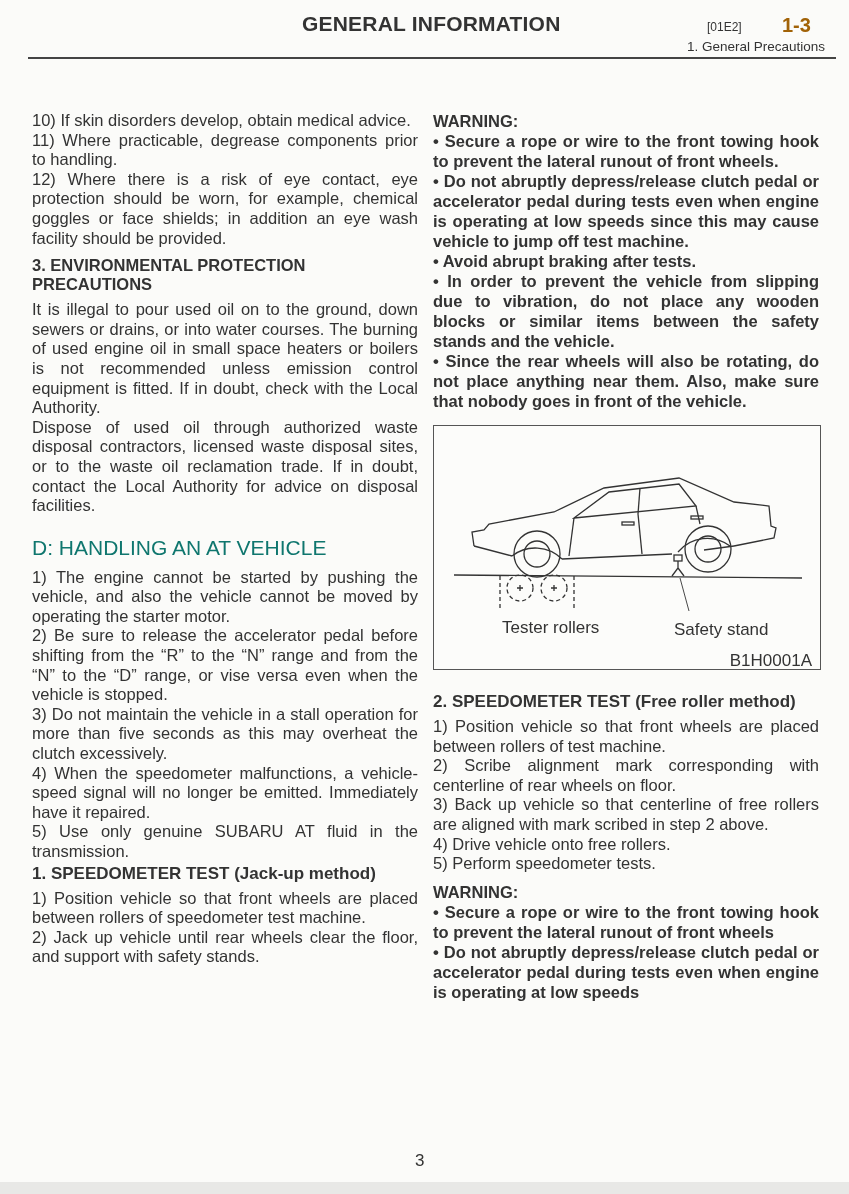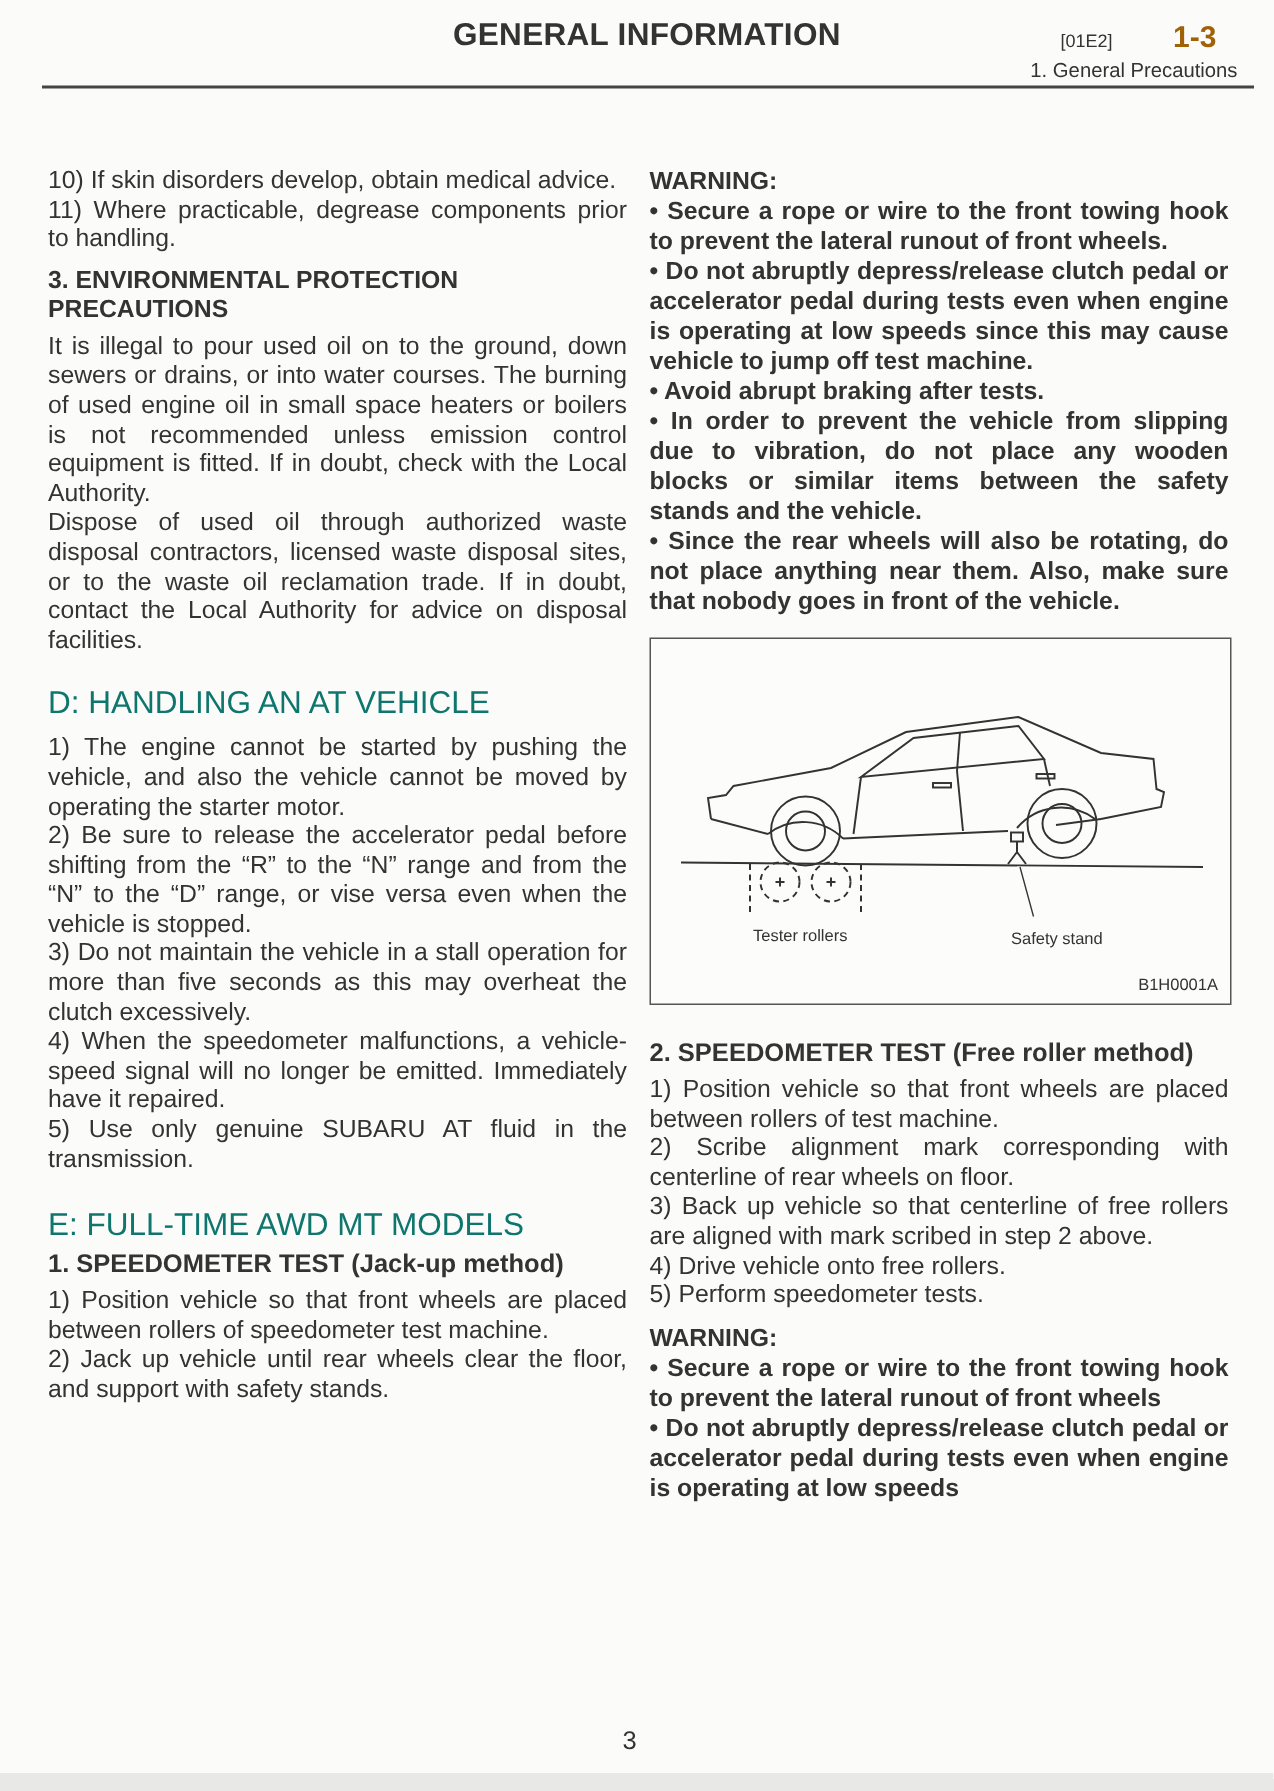--- a/index.html
+++ b/index.html
@@ -22,51 +22,51 @@
   .col.left { left: 32px; }
   .col.right { left: 433px; }
   p { margin: 0; font-size: 16.5px; line-height: 19.6px; text-align: justify; color: #333; }
   .h3 { font-size: 16.5px; font-weight: bold; line-height: 19px; margin-top: 8px; margin-bottom: 6px; color: #333; }
   .h2 { font-size: 21px; font-weight: normal; margin-top: 20px; margin-bottom: 8px; color: #0f766e; }
   .warn-title { font-size: 16.5px; font-weight: bold; line-height: 20px; color: #333; }
   .warn p { font-weight: bold; line-height: 20px; }
   .figure {
     position: relative; width: 386px; height: 243px; border: 1px solid #555; margin-top: 14px; background: #fcfcfa;
   }
-  .fig-label { position: absolute; font-size: 11px; color: #333; }
+  .fig-label { position: absolute; font-size: 17px; color: #333; }
   .page-number { position: absolute; left: 415px; top: 1151px; font-size: 17px; color: #333; }
   .bottom-band { position: absolute; left: 0; top: 1182px; width: 849px; height: 12px; background: #e8e8e6; }
 </style>
 </head>
 <body>
 
 <div>
   <div class="header-title">GENERAL INFORMATION</div>
   <div class="header-code">[01E2]</div>
   <div class="header-page">1-3</div>
   <div class="header-section">1. General Precautions</div>
   <div class="header-rule"></div>
 </div>
 
 <div class="col left">
   <p>10) If skin disorders develop, obtain medical advice.</p>
   <p>11) Where practicable, degrease components prior to handling.</p>
+  <p>12) Where there is a risk of eye contact, eye protection should be worn, for example, chemical goggles or face shields; in addition an eye wash facility should be provided.</p>
 
   <div class="h3">3. ENVIRONMENTAL PROTECTION PRECAUTIONS</div>
   <p>It is illegal to pour used oil on to the ground, down sewers or drains, or into water courses. The burning of used engine oil in small space heaters or boilers is not recommended unless emission control equipment is fitted. If in doubt, check with the Local Authority.</p>
   <p>Dispose of used oil through authorized waste disposal contractors, licensed waste disposal sites, or to the waste oil reclamation trade. If in doubt, contact the Local Authority for advice on disposal facilities.</p>
 
   <div class="h2">D: HANDLING AN AT VEHICLE</div>
   <p>1)  The engine cannot be started by pushing the vehicle, and also the vehicle cannot be moved by operating the starter motor.</p>
   <p>2)  Be sure to release the accelerator pedal before shifting from the “R” to the “N” range and from the “N” to the “D” range, or vise versa even when the vehicle is stopped.</p>
   <p>3)  Do not maintain the vehicle in a stall operation for more than five seconds as this may overheat the clutch excessively.</p>
   <p>4)  When the speedometer malfunctions, a vehicle-speed signal will no longer be emitted. Immediately have it repaired.</p>
   <p>5)  Use only genuine SUBARU AT fluid in the transmission.</p>
 
-  <div class="h2" style="margin-top:22px;margin-bottom:4px;">E: FULL-TIME AWD MT MODELS</div>
   <div class="h3" style="margin-top:2px;font-size:17px;">1.  SPEEDOMETER TEST (Jack-up method)</div>
   <p>1)  Position vehicle so that front wheels are placed between rollers of speedometer test machine.</p>
   <p>2)  Jack up vehicle until rear wheels clear the floor, and support with safety stands.</p>
 </div>
 
 <div class="col right">
   <div class="warn">
     <div class="warn-title">WARNING:</div>
     <p>• Secure a rope or wire to the front towing hook to prevent the lateral runout of front wheels.</p>
     <p>• Do not abruptly depress/release clutch pedal or accelerator pedal during tests even when engine is operating at low speeds since this may cause vehicle to jump off test machine.</p>

